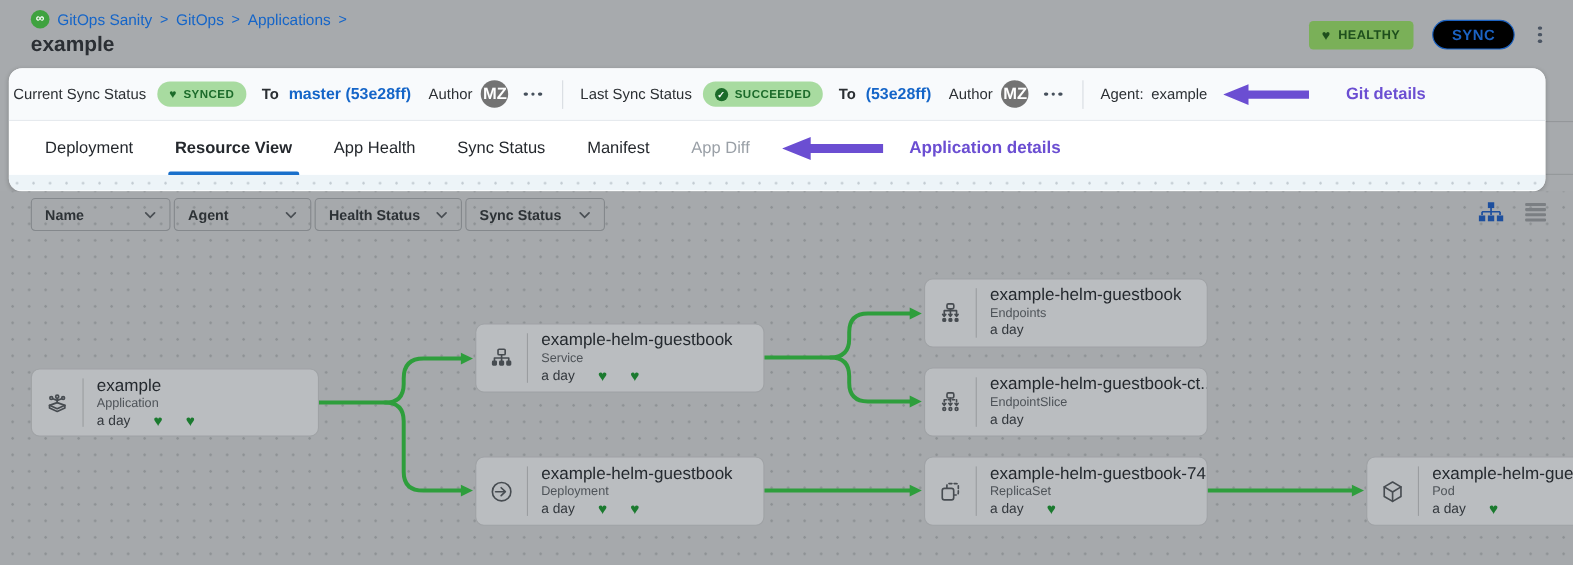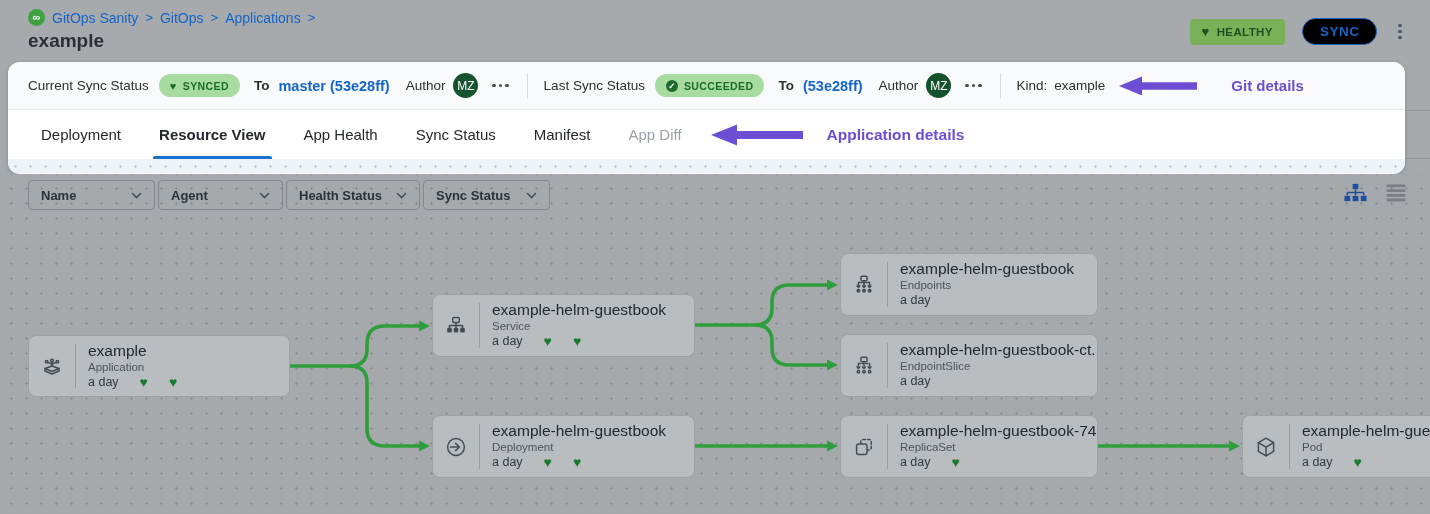--- a/index.html
+++ b/index.html
@@ -18,28 +18,28 @@
   .health-badge { background:#7ab058; color:#1e4f1c; font-size:11.5px; font-weight:700; letter-spacing:.4px; border-radius:4px; height:26px; padding:0 12px; display:flex; align-items:center; gap:7px; }
   .health-badge .hb-heart { font-size:13px; color:#1e4f1c; }
   .sync-btn { background:#000000; border:1.5px solid #1b62c2; color:#1b62c2; font-weight:700; font-size:13.5px; letter-spacing:.5px; height:27px; padding:0 17px; border-radius:15px; display:flex; align-items:center; cursor:pointer; }
   .kebab { display:flex; flex-direction:column; gap:2.6px; padding:4px; cursor:pointer; }
   .kebab i { width:3.6px; height:3.6px; border-radius:50%; background:#4b5563; }
 
   
   .panel { position:absolute; left:8px; top:62px; width:1397px; height:112px; border-radius:12px; overflow:hidden; background:#fff; box-shadow:0 1px 4px rgba(0,0,0,.18); }
   .gray-line { position:absolute; left:1405px; width:25px; height:1px; background:#94979a; }
 
-  .sync-row { height:48px; background:#f8fafc; border-bottom:1px solid #e6eaee; display:flex; align-items:center; padding-left:20px; font-size:13.5px; color:#2b2f33; white-space:nowrap; }
+  .sync-row { height:48px; background:#f8fafc; border-bottom:1px solid #e6eaee; display:flex; align-items:center; padding-left:4px; font-size:13.5px; color:#2b2f33; white-space:nowrap; }
   .pill { border-radius:12px; background:#a8dba0; color:#1c6b2a; font-size:10.5px; font-weight:700; letter-spacing:.4px; height:23px; padding:0 11px; display:flex; align-items:center; gap:6px; margin-left:10px; }
   .pill .p-heart { font-size:11px; }
   .check-circle { width:12px; height:12px; border-radius:50%; background:#1c6b2a; color:#fff; font-size:8.5px; display:flex; align-items:center; justify-content:center; }
   .to-label { font-weight:700; margin-left:14px; }
   .rev-link { color:#1465c8; font-weight:700; font-size:14.5px; margin-left:9px; cursor:pointer; }
   .author-label { margin-left:16px; }
-  .avatar { width:25px; height:25px; border-radius:50%; background:#14532d; color:#fff; font-size:12px; font-weight:400; display:flex; align-items:center; justify-content:center; margin-left:8px; }
+  .avatar { width:25px; height:25px; border-radius:50%; background:#737373; color:#fff; font-size:15px; font-weight:700; display:flex; align-items:center; justify-content:center; margin-left:8px; }
   .dots3 { display:flex; gap:3px; margin-left:12px; cursor:pointer; padding:4px 2px; }
   .dots3 i { width:3.4px; height:3.4px; border-radius:50%; background:#46505c; }
   .vdiv { width:1px; height:26px; background:#d8dce1; margin:0 16px; }
   .agent-label { font-weight:400; }
   .agent-value { margin-left:7px; }
 
   .ann-arrow { margin-left:14px; flex:0 0 auto; }
   .ann-text { color:#6b4ed2; font-weight:700; font-size:15px; margin-left:34px; }
 
   .tabs-row { height:49px; background:#fff; display:flex; align-items:center; padding-left:14px; }
@@ -144,21 +144,21 @@
       <span class="rev-link">(53e28ff)</span>
       <span class="author-label">Author</span>
       <span class="avatar">MZ</span>
       <span class="dots3">
           <i></i>
           <i></i>
           <i></i>
         </span>
       <span class="vdiv"></span>
 
-      <span class="agent-label">Kind:</span>
+      <span class="agent-label">Agent:</span>
       <span class="agent-value">example</span>
 
       <svg class="ann-arrow" width="78" height="22" viewBox="0 0 78 22">
         <polygon points="0,11 23,1.5 23,7.2 78,7.2 78,14.8 23,14.8 23,20.5" fill="#6b4ed2"></polygon>
       </svg>
       <span class="ann-text">Git details</span>
     </div>
 
     <div class="tabs-row">
       <span class="tab">Deployment</span>

